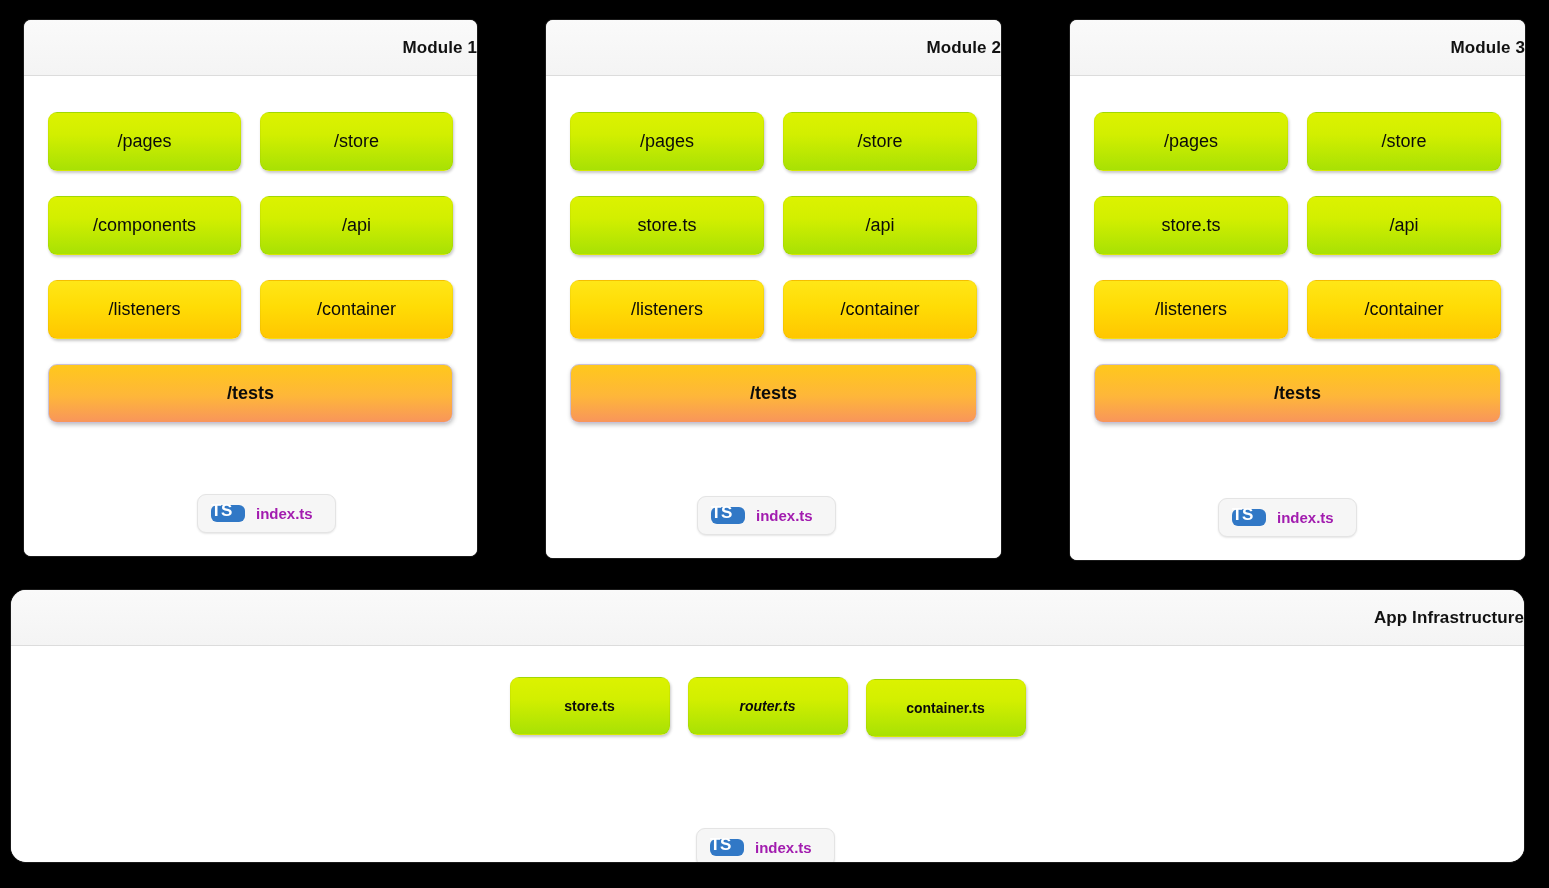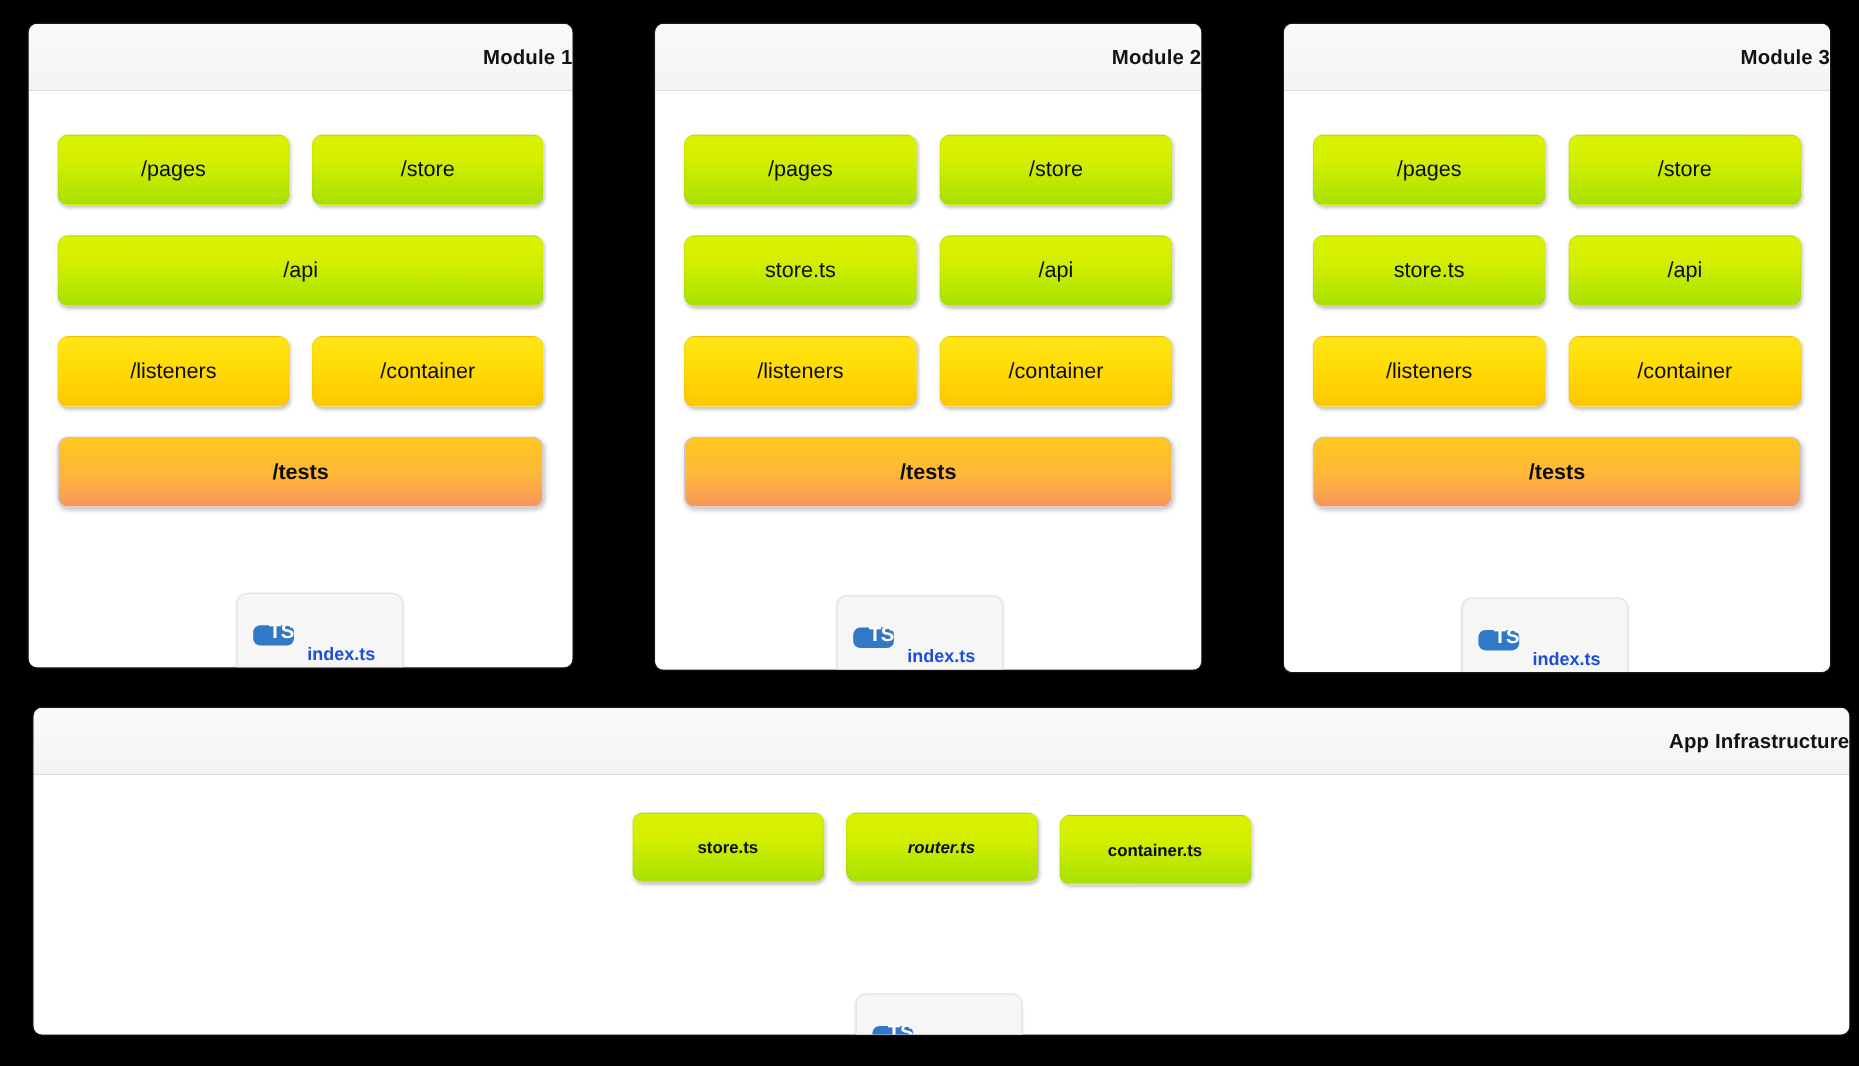--- a/index.html
+++ b/index.html
@@ -43,21 +43,21 @@
   .panel-body {
     position: relative;
     background: #ffffff;
     height: calc(100% - 56px);
   }
 
   
   #module-1 { left: 24px;   top: 20px; width: 453px;  height: 536px; }
   #module-2 { left: 546px;  top: 20px; width: 455px;  height: 538px; }
   #module-3 { left: 1070px; top: 20px; width: 455px;  height: 540px; }
-  #app-infrastructure { left: 28px; top: 590px; width: 1513px; height: 272px; }
+  #app-infrastructure { left: 11px; top: 590px; width: 1513px; height: 272px; border-radius: 15px; }
 
   
   .module-grid {
     position: absolute;
     left: 0; right: 0;
     top: 36px;
     padding: 0 24px;
   }
   .grid-row {
     display: flex;
@@ -104,35 +104,34 @@
     border-radius: 9px;
     padding: 10px 22px 10px 13px;
     box-shadow: 0 1px 2px rgba(0,0,0,0.10);
   }
   .ts-icon {
     width: 34px; height: 17px;
     border-radius: 6px;
     background: #3178c6;
     display: flex;
     align-items: flex-end;
-    justify-content: flex-end;
+    justify-content: flex-start;
     padding-bottom: 3px;
   }
   .ts-icon span {
     color: #ffffff;
     font-size: 17px;
     font-weight: bold;
     letter-spacing: -0.3px;
     line-height: 1;
   }
   .ts-label {
     font-size: 15px;
     font-weight: bold;
-    color: #1d4ed8;
-    margin-top: 32px;
+    color: #a21caf;
   }
 
   
   #chip-module-1 { left: 173px; top: 418px; }
   #chip-module-2 { left: 151px; top: 420px; }
   #chip-module-3 { left: 148px; top: 422px; }
 
   
   .infra-row {
     position: absolute;
@@ -171,20 +170,21 @@
     <div class="panel-header">
       <div class="panel-title">Module 1</div>
     </div>
     <div class="panel-body">
       <div class="module-grid">
         <div class="grid-row">
           <div class="box green">/pages</div>
           <div class="box green">/store</div>
         </div>
         <div class="grid-row">
+          <div class="box green">/components</div>
           <div class="box green">/api</div>
         </div>
         <div class="grid-row">
           <div class="box yellow">/listeners</div>
           <div class="box yellow">/container</div>
         </div>
         <div class="grid-row">
           <div class="box wide orange">/tests</div>
         </div>
       </div>

